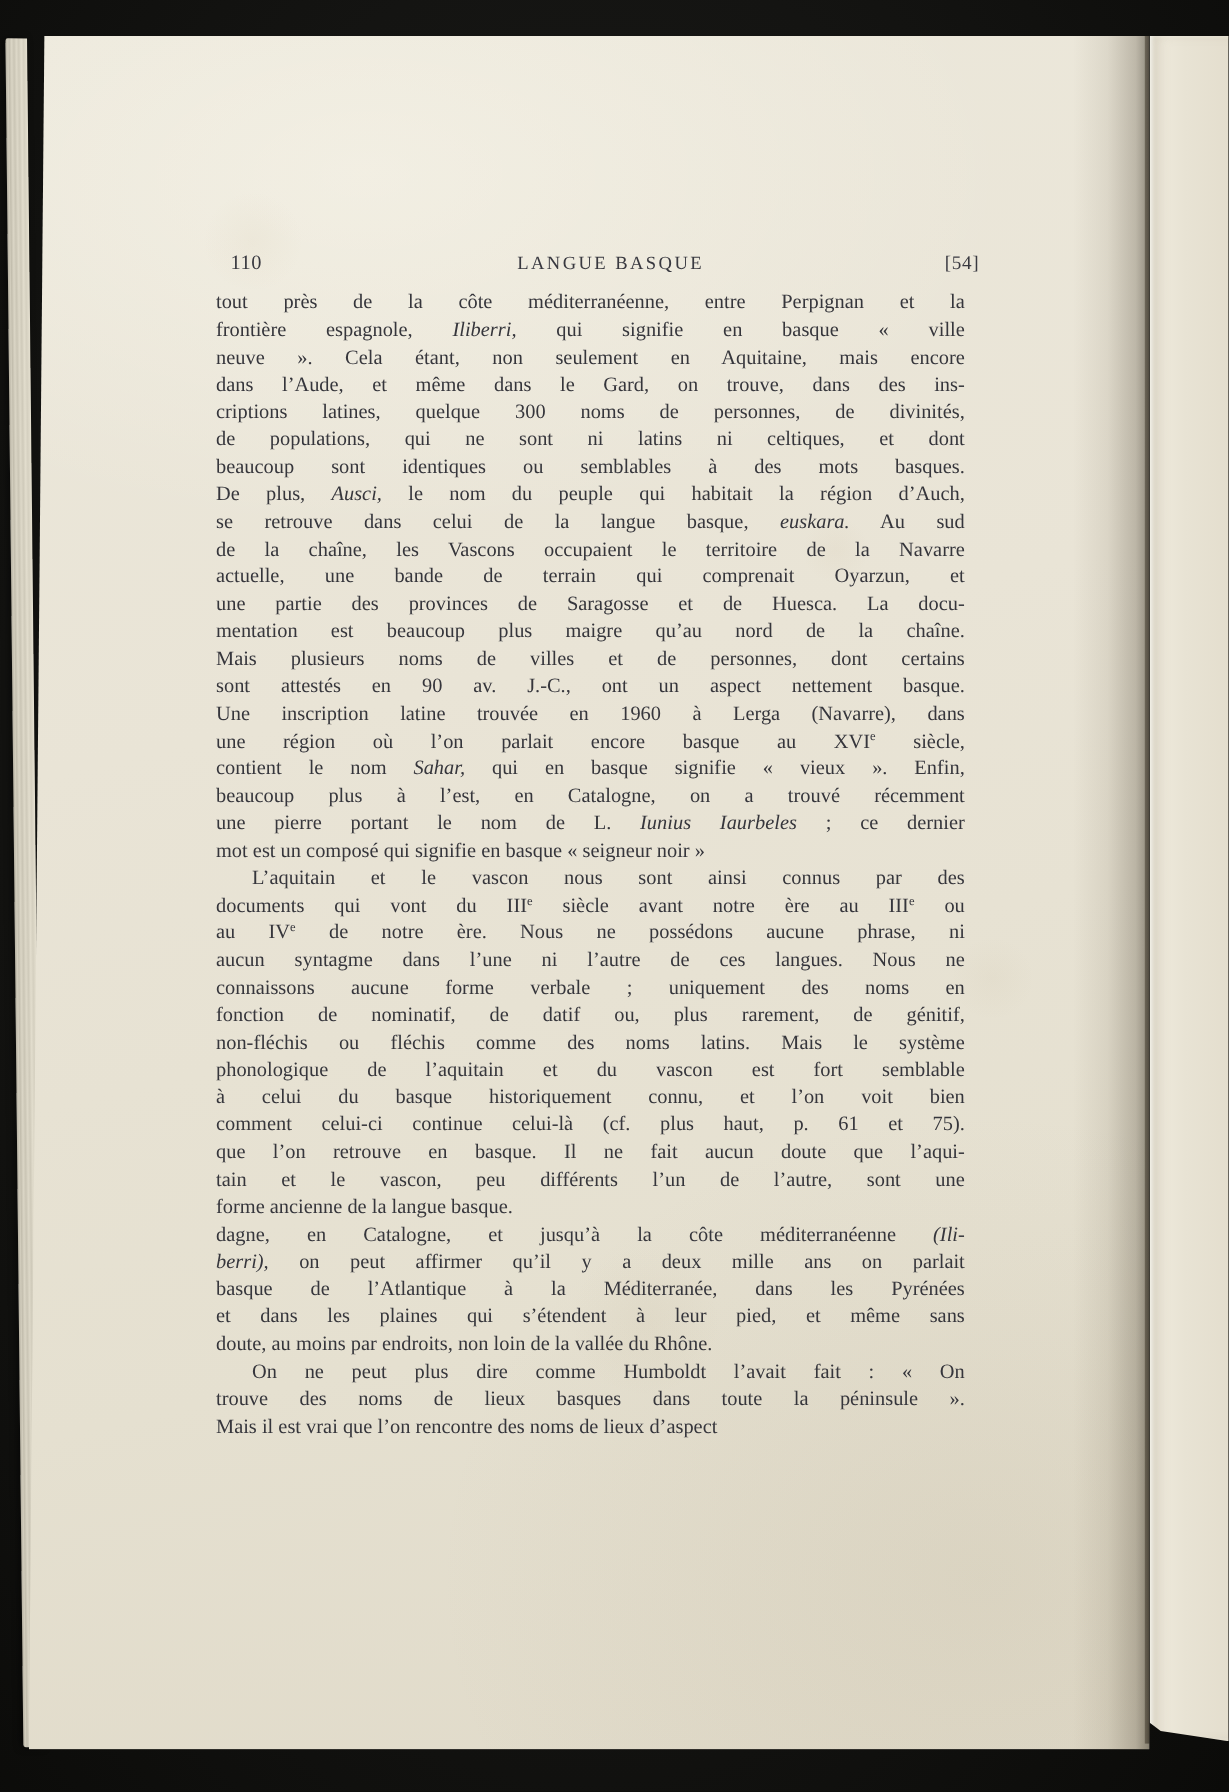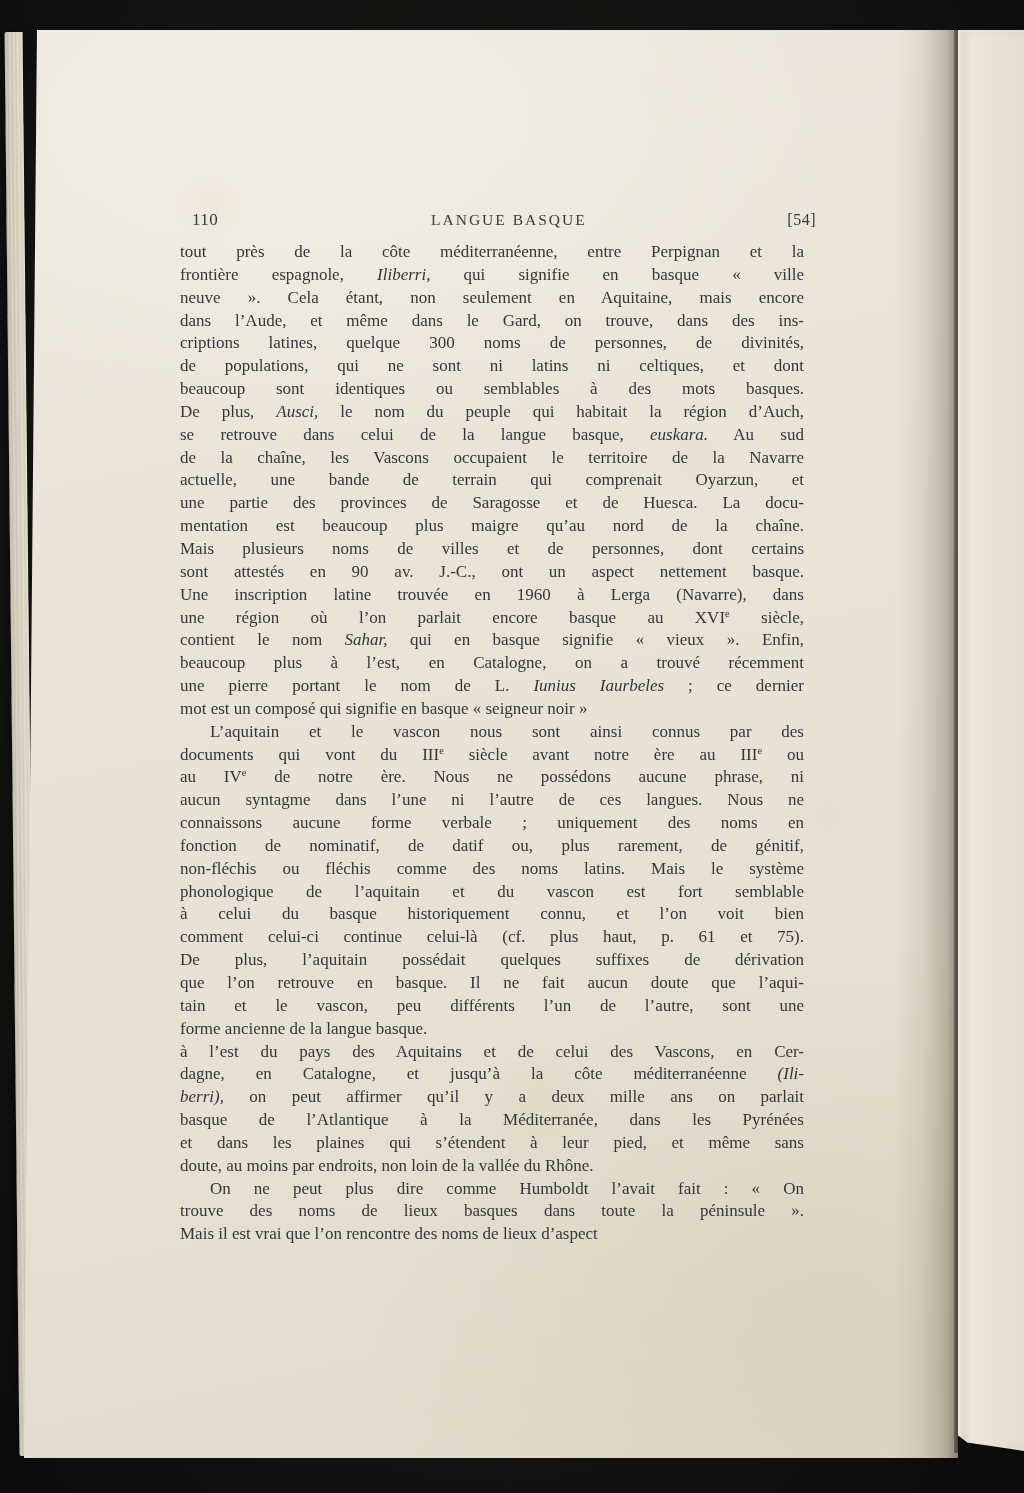--- a/index.html
+++ b/index.html
@@ -130,27 +130,25 @@
           <div class="line first-indent"><span>L’aquitain et le vascon nous sont ainsi connus par des</span></div>
           <div class="line"><span>documents qui vont du III</span><span class="sup">e</span><span> siècle avant notre ère au III</span><span class="sup">e</span><span> ou</span></div>
           <div class="line"><span>au IV</span><span class="sup">e</span><span> de notre ère. Nous ne possédons aucune phrase, ni</span></div>
           <div class="line"><span>aucun syntagme dans l’une ni l’autre de ces langues. Nous ne</span></div>
           <div class="line"><span>connaissons aucune forme verbale ; uniquement des noms en</span></div>
           <div class="line"><span>fonction de nominatif, de datif ou, plus rarement, de génitif,</span></div>
           <div class="line"><span>non-fléchis ou fléchis comme des noms latins. Mais le système</span></div>
           <div class="line"><span>phonologique de l’aquitain et du vascon est fort semblable</span></div>
           <div class="line"><span>à celui du basque historiquement connu, et l’on voit bien</span></div>
           <div class="line"><span>comment celui-ci continue celui-là (cf. plus haut, p. 61 et 75).</span></div>
-          <div class="line"><span>De plus, l’aquitain possédait quelques suffixes de dérivation</span></div>
           <div class="line"><span>que l’on retrouve en basque. Il ne fait aucun doute que l’aqui-</span></div>
           <div class="line"><span>tain et le vascon, peu différents l’un de l’autre, sont une</span></div>
           <div class="line para-end"><span>forme ancienne de la langue basque.</span></div>
         </div>
         <div class="paragraph">
-          <div class="line"><span>à l’est du pays des Aquitains et de celui des Vascons, en Cer-</span></div>
           <div class="line"><span>dagne, en Catalogne, et jusqu’à la côte méditerranéenne </span><span class="it">(Ili-</span></div>
           <div class="line"><span class="it">berri),</span><span> on peut affirmer qu’il y a deux mille ans on parlait</span></div>
           <div class="line"><span>basque de l’Atlantique à la Méditerranée, dans les Pyrénées</span></div>
           <div class="line"><span>et dans les plaines qui s’étendent à leur pied, et même sans</span></div>
           <div class="line para-end"><span>doute, au moins par endroits, non loin de la vallée du Rhône.</span></div>
         </div>
         <div class="paragraph">
           <div class="line first-indent"><span>On ne peut plus dire comme Humboldt l’avait fait : « On</span></div>
           <div class="line"><span>trouve des noms de lieux basques dans toute la péninsule ».</span></div>
           <div class="line para-end"><span>Mais il est vrai que l’on rencontre des noms de lieux d’aspect</span></div>

